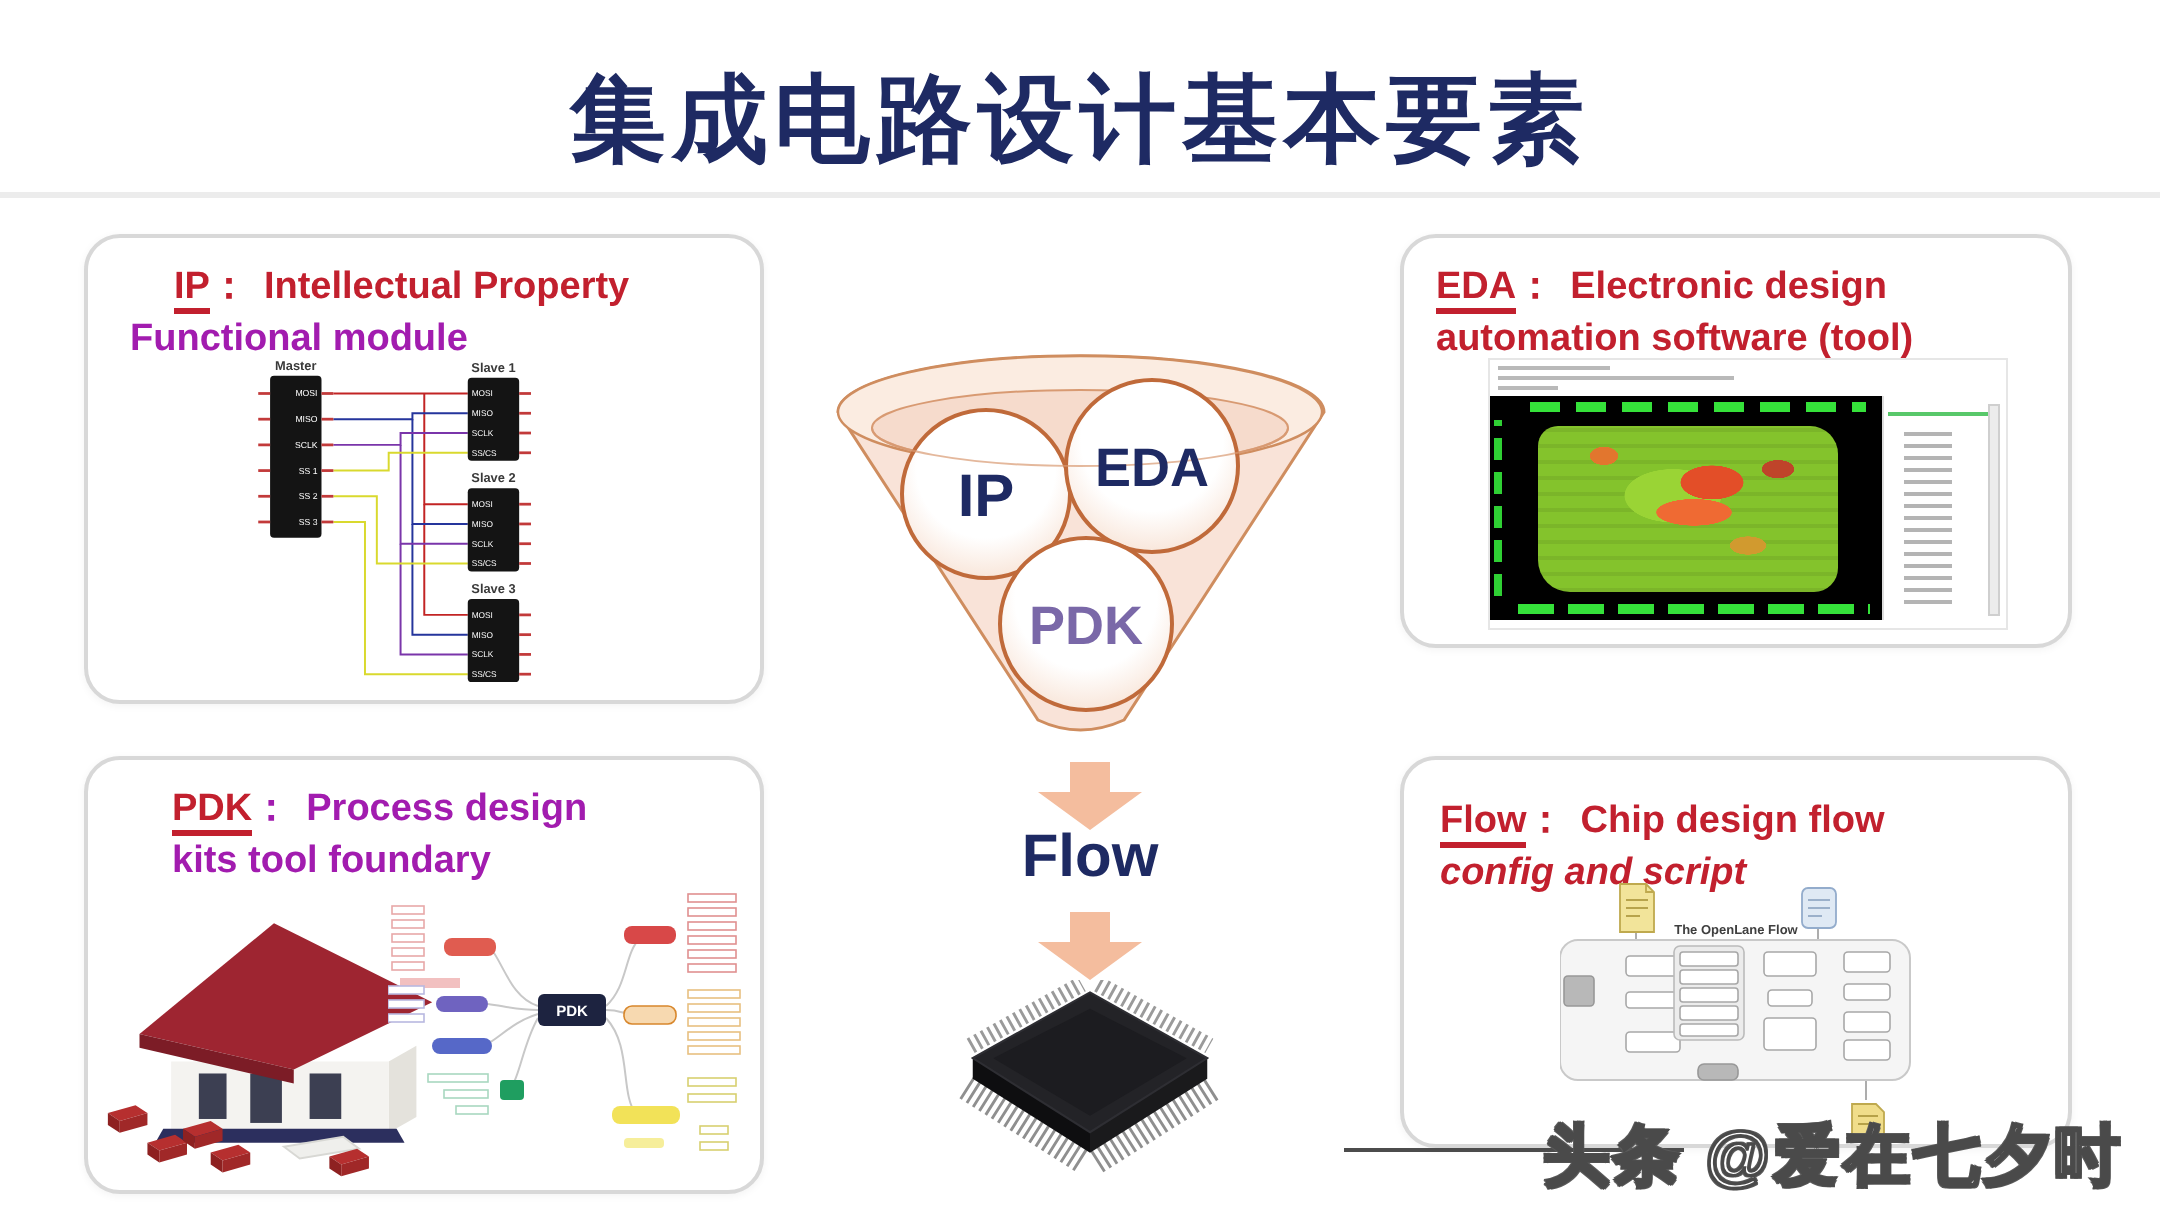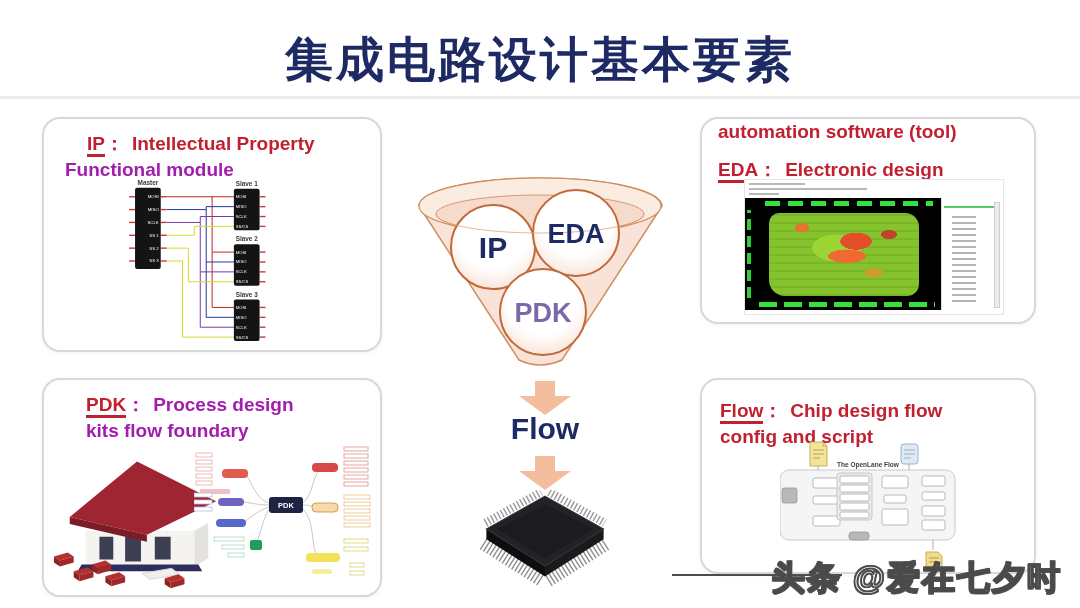--- a/index.html
+++ b/index.html
@@ -174,22 +174,22 @@
         <text x="122" y="135.5">MOSI</text>
         <text x="122" y="145.5">MISO</text>
         <text x="122" y="155.5">SCLK</text>
         <text x="122" y="165.5">SS/CS</text>
       </g>
     </g>
   </svg>
 </div>
 
 <div class="card" style="left:700px;top:117px;width:332px;height:203px;">
+  <div class="hline red" style="margin:13px 0 0 16px;"><span class="term">EDA</span><span class="sep">：</span><span>Electronic design</span></div>
   <div class="hline red" style="margin:1px 0 0 16px;">automation software (tool)</div>
-  <div class="hline red" style="margin:13px 0 0 16px;"><span class="term">EDA</span><span class="sep">：</span><span>Electronic design</span></div>
 
   <div class="eda-shot">
     <div class="eda-bar" style="left:4px;top:3px;width:56px;"></div>
     <div class="eda-bar" style="left:4px;top:8px;width:118px;"></div>
     <div class="eda-bar" style="left:4px;top:13px;width:30px;"></div>
     <div class="eda-canvas">
       <div class="eda-die"></div>
       <div class="eda-strip-top"></div>
       <div class="eda-strip-bottom"></div>
       <div class="eda-strip-left"></div>
@@ -197,21 +197,21 @@
     <div class="eda-side">
       <div class="eda-side-line"></div>
       <div class="eda-side-list"></div>
       <div class="eda-scroll"></div>
     </div>
   </div>
 </div>
 
 <div class="card" style="left:42px;top:378px;width:336px;height:215px;border-radius:18px;">
   <div class="hline" style="margin:13px 0 0 42px;"><span class="term red">PDK</span><span class="sep blacktxt">：</span><span class="blacktxt">Process design</span></div>
-  <div class="hline blacktxt" style="margin:1px 0 0 42px;">kits flow foundary</div>
+  <div class="hline blacktxt" style="margin:1px 0 0 42px;">kits tool foundary</div>
 
   <svg class="abs" style="left:4px;top:58px;" width="178" height="152" viewBox="0 0 180 150">
     <defs>
       <g id="brick">
         <polygon points="0,0 14,-4 20,0 6,4" fill="#b62f2f"></polygon>
         <polygon points="0,0 6,4 6,10 0,6" fill="#8e2121"></polygon>
         <polygon points="6,4 20,0 20,6 6,10" fill="#a02828"></polygon>
       </g>
     </defs>
     <polygon points="148,92 162,84 162,120 148,128" fill="#e4e2dc"></polygon>
@@ -291,21 +291,21 @@
     <rect x="118" y="68" width="26" height="9" rx="4" fill="#f7d9b0" stroke="#d8872c" stroke-width="0.8"></rect>
     <rect x="112" y="118" width="34" height="9" rx="4" fill="#f2e258"></rect>
 
     <rect x="75" y="62" width="34" height="16" rx="3" fill="#1d2340"></rect>
     <text x="92" y="73" font-size="7.5" font-weight="bold" fill="#ffffff" text-anchor="middle">PDK</text>
   </svg>
 </div>
 
 <div class="card" style="left:700px;top:378px;width:332px;height:192px;">
   <div class="hline red" style="margin:19px 0 0 18px;"><span class="term">Flow</span><span class="sep">：</span><span>Chip design flow</span></div>
-  <div class="hline red" style="margin:1px 0 0 18px;">config and script</div>
+  <div class="hline red" style="margin:1px 0 0 18px;font-style:italic;">config and script</div>
 
   <svg class="abs" style="left:78px;top:56px;" width="225" height="134" viewBox="0 0 225 134">
 
     <g stroke="#999999" stroke-width="0.8">
       <line x1="38" y1="30" x2="38" y2="42"></line>
       <line x1="46" y1="52" x2="46" y2="60"></line>
       <line x1="46" y1="68" x2="46" y2="80"></line>
       <line x1="17" y1="60" x2="33" y2="47"></line>
       <line x1="129" y1="28" x2="129" y2="40"></line>
       <line x1="74" y1="34" x2="74" y2="40"></line>

